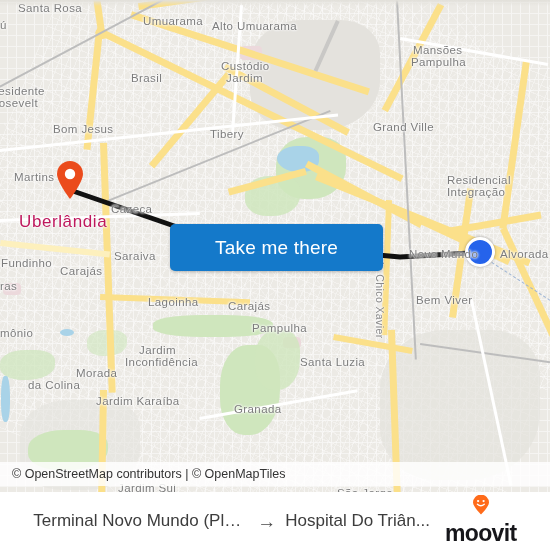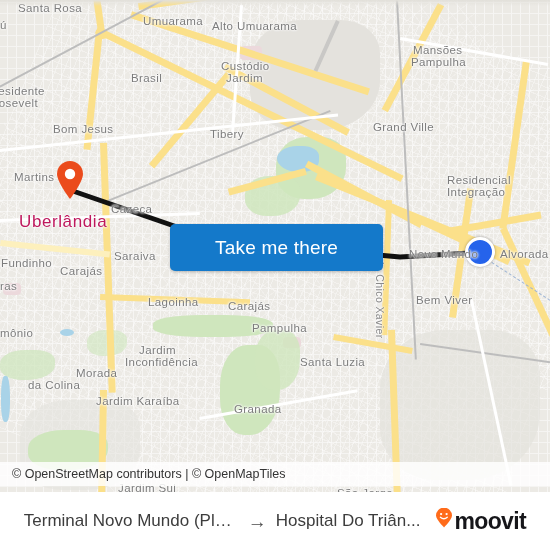--- a/index.html
+++ b/index.html
@@ -176,21 +176,21 @@
     color: #3d3d3d;
     max-width: 215px;
     overflow: hidden;
     text-overflow: ellipsis;
     white-space: nowrap;
   }
   .foot-arrow {
     font-size: 19px; color: #4a4a4a; line-height: 1;
   }
   #brand {
-    display: flex; gap: 1px; margin-left: 6px;
+    display: flex; align-items: center; gap: 1px; margin-left: 6px; flex-direction: column;
   }
   #brand-name {
     font-size: 23px; font-weight: bold; color: #16161a; letter-spacing: -.6px;
   }
   .topfade {
     position:absolute; left:0; top:0; width:550px; height:6px;
     background: linear-gradient(#e2e0da, rgba(226,224,218,0));
     pointer-events:none;
   }
 </style>

